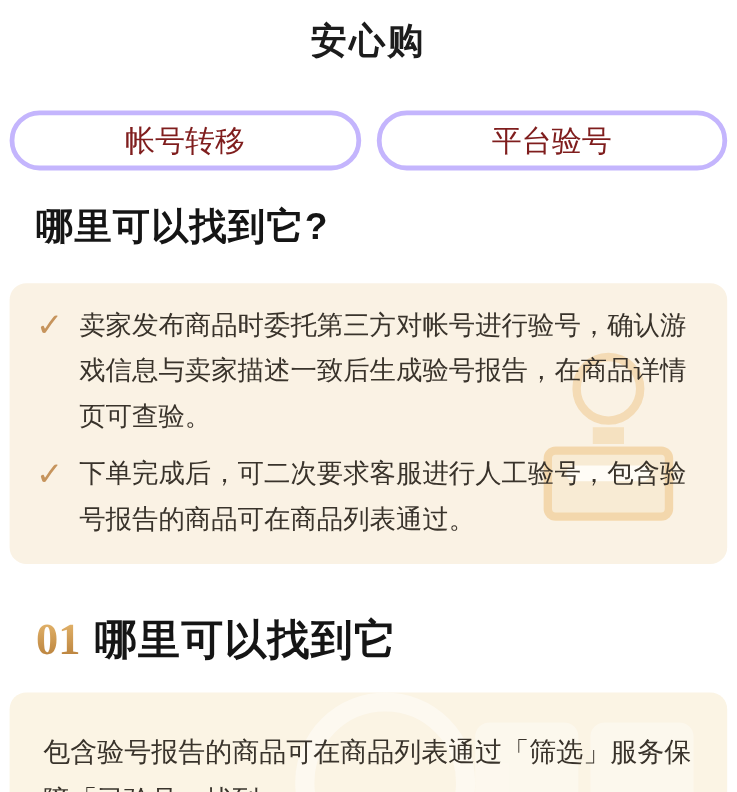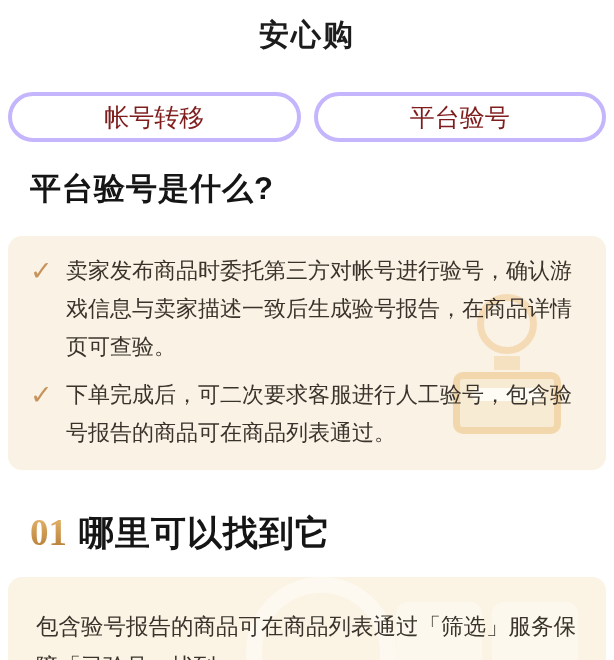--- a/index.html
+++ b/index.html
@@ -191,21 +191,21 @@
 </head>
 <body>
 
 <div class="page-title">安心购</div>
 
 <div class="tabs">
   <div class="tab">帐号转移</div>
   <div class="tab">平台验号</div>
 </div>
 
-<h1 class="what-heading">平台验号是什么?</h1>
+<h1 class="what-heading">哪里可以找到它?</h1>
 
 <div class="info-card">
   <div class="stamp-icon">
     <div class="stamp-circle"></div>
     <div class="stamp-neck"></div>
     <div class="stamp-base"></div>
   </div>
   <div class="bullet">
     <span class="check-icon">✓</span>
     <span class="bullet-text">卖家发布商品时委托第三方对帐号进行验号，确认游戏信息与卖家描述一致后生成验号报告，在商品详情页可查验。</span>

